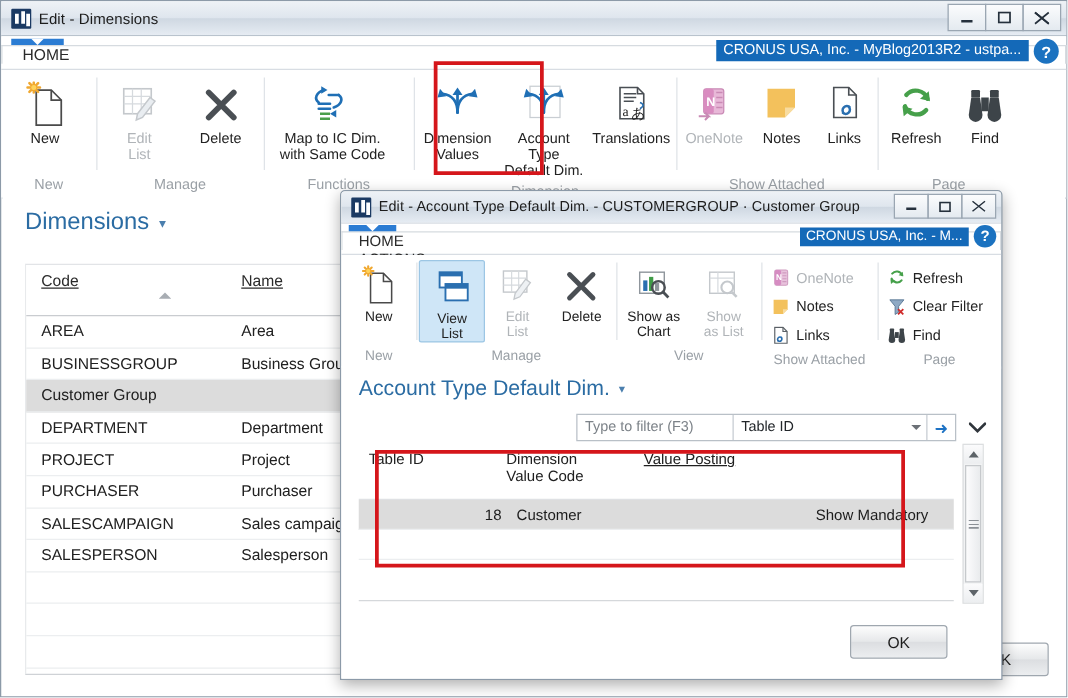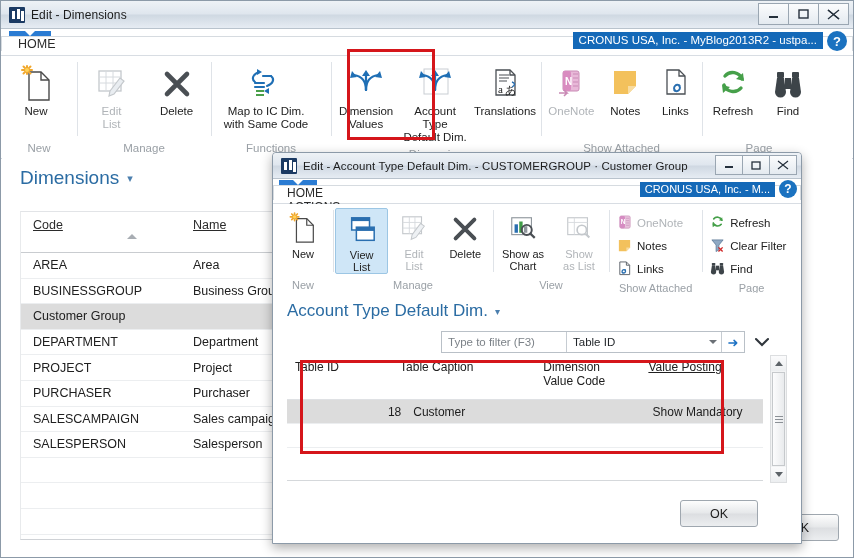--- a/index.html
+++ b/index.html
@@ -280,21 +280,21 @@
     background: #ffffff;
   }
   .in-page-title {
     font-size: 17px; color: #2b6ca3;
     padding: 8px 0 0 14px;
     display:flex; align-items:center; gap: 7px;
   }
   .in-page-title .dd { font-size: 10px; color:#4b7fae;}
 
   .filterbar {
-    position: absolute; left: 168px; top: 38px;
+    position: absolute; left: 188px; top: 38px;
     display: flex; align-items: center; text-align: right;
   }
   .f-box {
     display:flex; align-items:stretch;
     border: 1px solid #b9c0c7;
     background: #fff;
     height: 20px;
   }
   .f-input {
     width: 118px; font-size: 11.5px; color:#7c8288;
@@ -912,21 +912,20 @@
           <svg width="14" height="10" viewBox="0 0 14 10">
               <path d="M1 2 L7 8 L13 2" fill="none" stroke="#30363c" stroke-width="2.1" stroke-linecap="round"></path>
             </svg>
         </div>
       </div>
 
       <div class="grid-wrap">
         <div class="grid-head">
           <div class="gh c-id">Table ID</div>
           <span class="sort-asc2"></span>
-          <div class="gh c-cap">Table Caption</div>
           <div class="gh c-dim">Dimension
 Value Code</div>
           <div class="gh c-vp">Value Posting</div>
         </div>
         <div id="grid-rows">
             <div class="grow sel">
               <div class="c-id">18</div>
               <div class="c-cap">Customer</div>
               <div class="c-dim"></div>
               <div class="c-vp">Show Mandatory</div>

